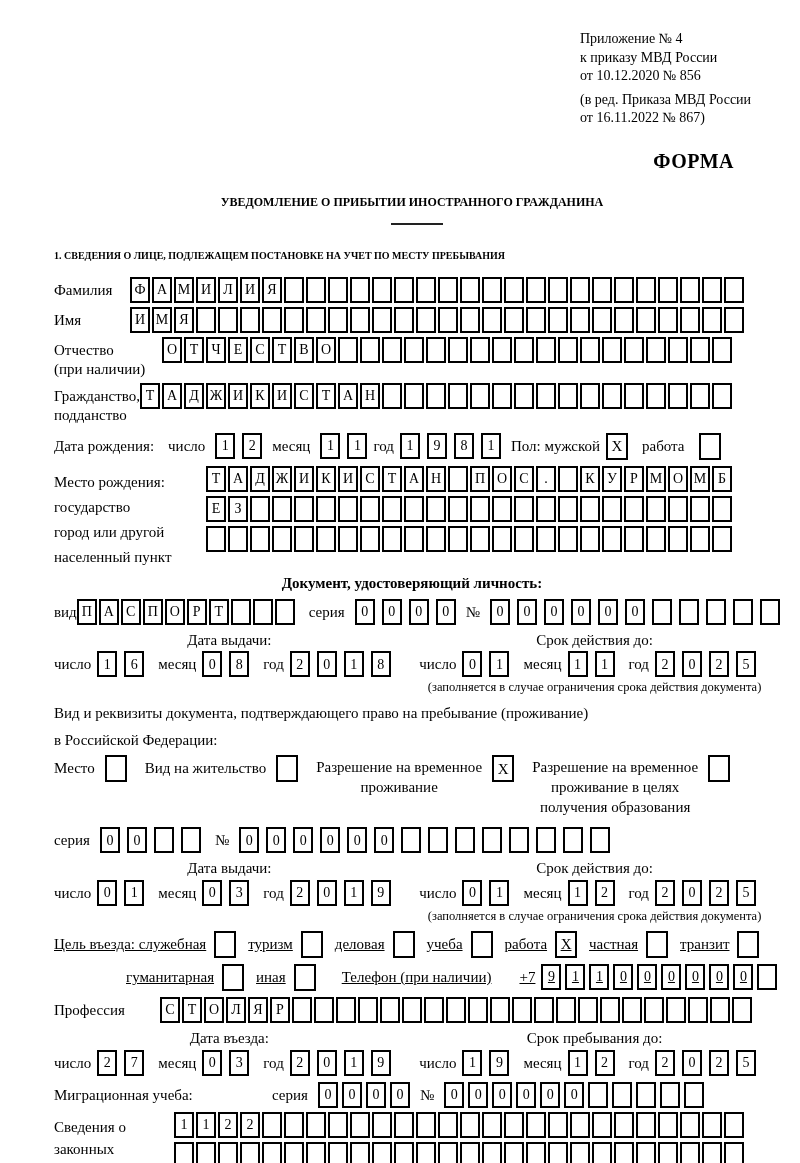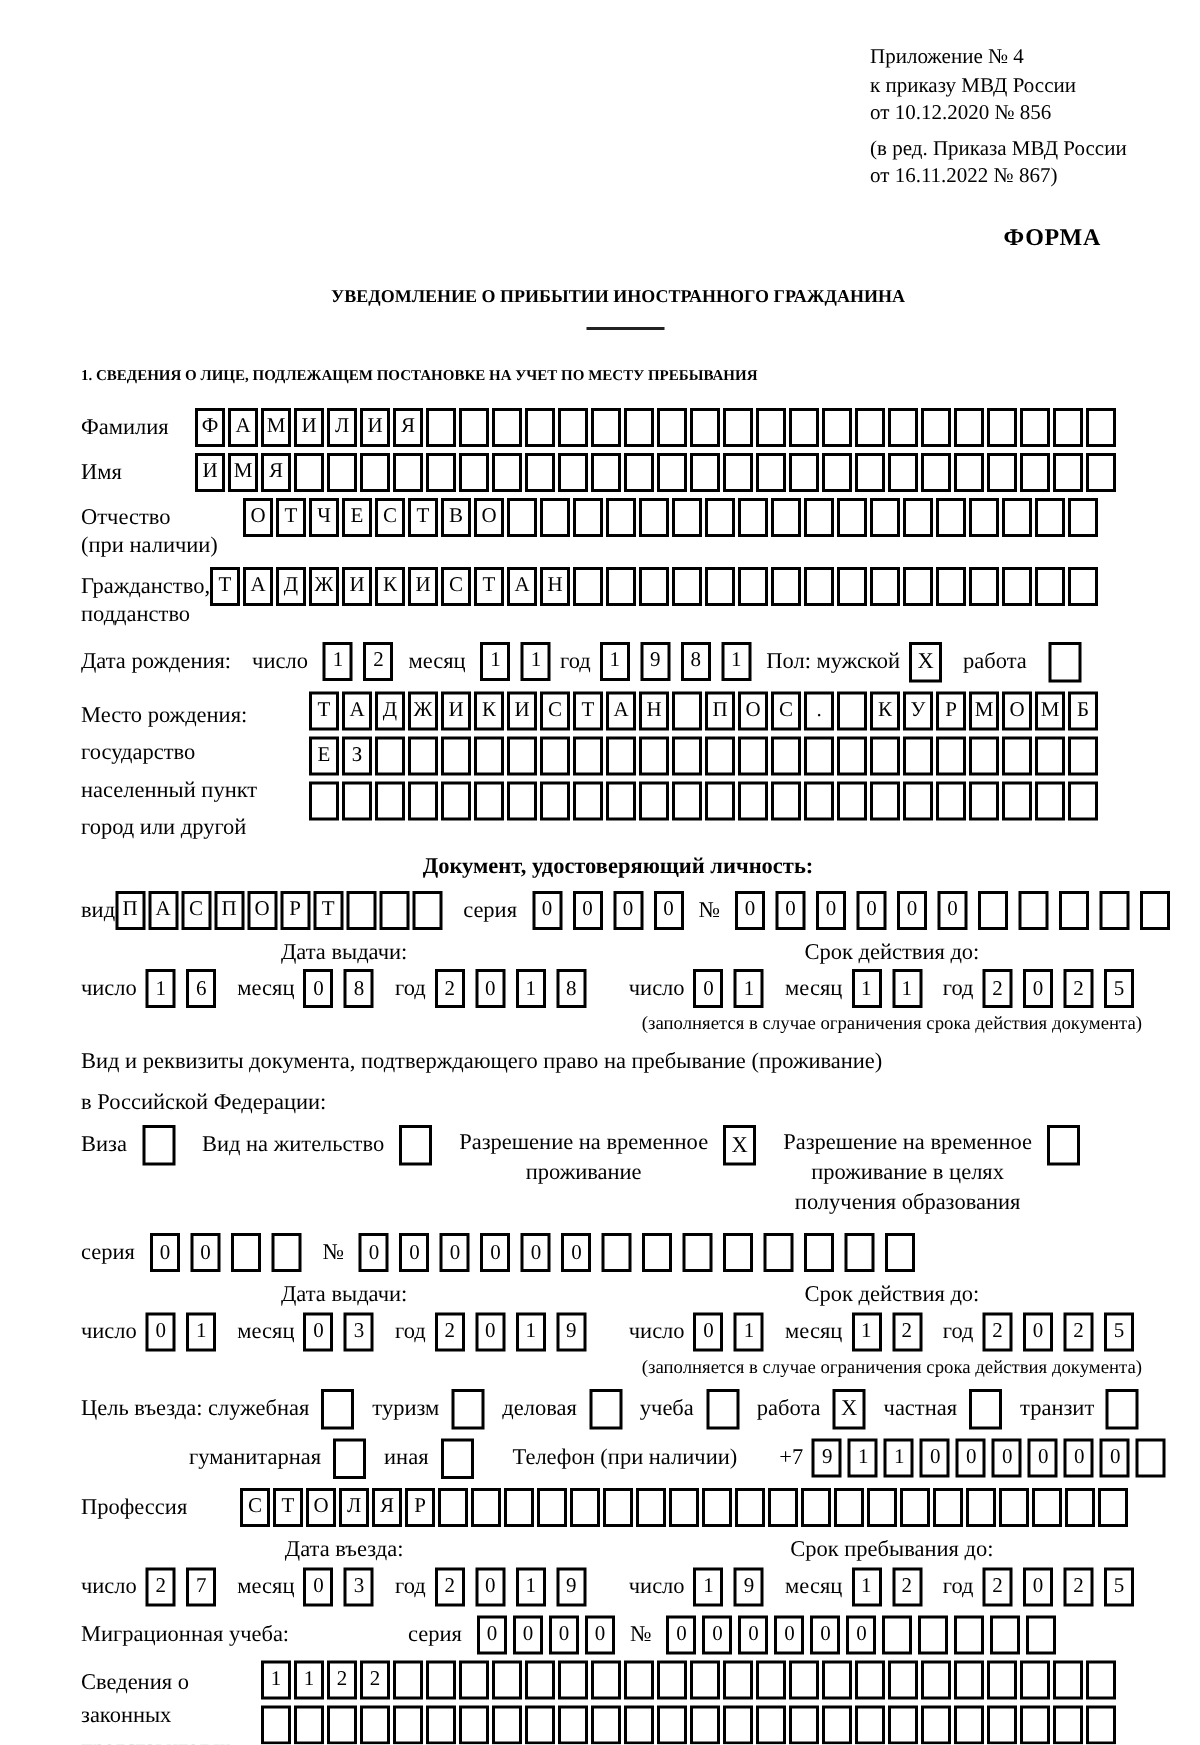--- a/index.html
+++ b/index.html
@@ -5,21 +5,21 @@
   * { box-sizing: border-box; }
   html,body { margin:0; padding:0; background:#fff; color:#000;
     font-family:"Liberation Serif","DejaVu Serif",serif; }
   .page { width:800px; height:1163px; padding:30px 30px 8px 54px;
     overflow:hidden; background:#fff; font-size:15px; line-height:1.25; }
 
   
   .hdr-block { margin-left:auto; width:190px; font-size:14px; }
   .hdr-block div { margin-bottom:1px; }
   .hdr-sub { margin-top:6px; }
-  .forma { text-align:right; font-weight:bold; font-size:16px; margin:22px 36px 20px 0; letter-spacing:.5px; }
+  .forma { text-align:right; font-weight:bold; font-size:20px; margin:22px 36px 20px 0; letter-spacing:.5px; }
 
   
   .title { text-align:center; font-weight:bold; font-size:12px; margin:10px 0 4px 0; line-height:1.45; }
   .title-underline { display:inline-block; width:52px; border-bottom:2px solid #222; height:14px; margin-left:10px; }
 
   .sec-heading { font-weight:bold; font-size:10px; margin:20px 0 14px 0; }
 
   
   .cells { display:inline-flex; gap:2px; vertical-align:top; }
   .cell { flex:0 0 auto; width:20px; height:26px; border:2px solid #000;
@@ -55,21 +55,21 @@
 
   .plain-line { margin:8px 0 2px 0; }
 
   
   .options-row { display:flex; align-items:flex-start; margin:6px 0 10px 0; }
   .opt { display:flex; align-items:flex-start; }
   .opt .olabel { padding-top:4px; }
   .opt .olabel.multi { text-align:center; line-height:20px; padding-top:2px; }
   .opt .checkbox { margin-left:10px; margin-right:18px; }
 
-  .purpose-row { display:flex; align-items:flex-start; margin-bottom:6px; }
+  .purpose-row { display:flex; align-items:flex-start; margin-bottom:6px;text-decoration:underline; }
   .purpose-row .lbl { padding-top:4px; white-space:nowrap; }
   .purpose-row .checkbox { margin-left:8px; margin-right:12px; }
 </style>
 </head>
 <body>
 
 <div class="page">
 
   <div class="hdr-block">
     <div>Приложение № 4</div>
@@ -248,22 +248,22 @@
     <span class="lbl gap10">Пол: мужской</span>
     <span class="checkbox gap6">X</span>
     <span class="lbl gap14">работа</span>
     <span class="checkbox gap14"></span>
   </div>
 
   <div class="field-row" style="margin-top:6px;">
     <div class="flabel w152" style="line-height:25px;">
       <div style="line-height:25px;">Место рождения:</div>
       <div style="line-height:25px;">государство</div>
+      <div style="line-height:25px;">город или другой</div>
       <div style="line-height:25px;">населенный пункт</div>
-      <div style="line-height:25px;">город или другой</div>
     </div>
     <div class="stack">
       <div class="cells">
           <span class="cell">Т</span>
           <span class="cell">А</span>
           <span class="cell">Д</span>
           <span class="cell">Ж</span>
           <span class="cell">И</span>
           <span class="cell">К</span>
           <span class="cell">И</span>
@@ -425,21 +425,21 @@
       </div>
       <div class="datenote">(заполняется в случае ограничения срока действия документа)</div>
     </div>
   </div>
 
   <div class="plain-line">Вид и реквизиты документа, подтверждающего право на пребывание (проживание)</div>
   <div class="plain-line">в Российской Федерации:</div>
 
   <div class="options-row">
     <div class="opt">
-      <span class="olabel">Виза</span>
+      <span class="olabel">Место</span>
       <span class="checkbox"></span>
     </div>
     <div class="opt">
       <span class="olabel">Вид на жительство</span>
       <span class="checkbox"></span>
     </div>
     <div class="opt">
       <span class="olabel multi">
         <div>Разрешение на временное</div>
         <div>проживание</div>

